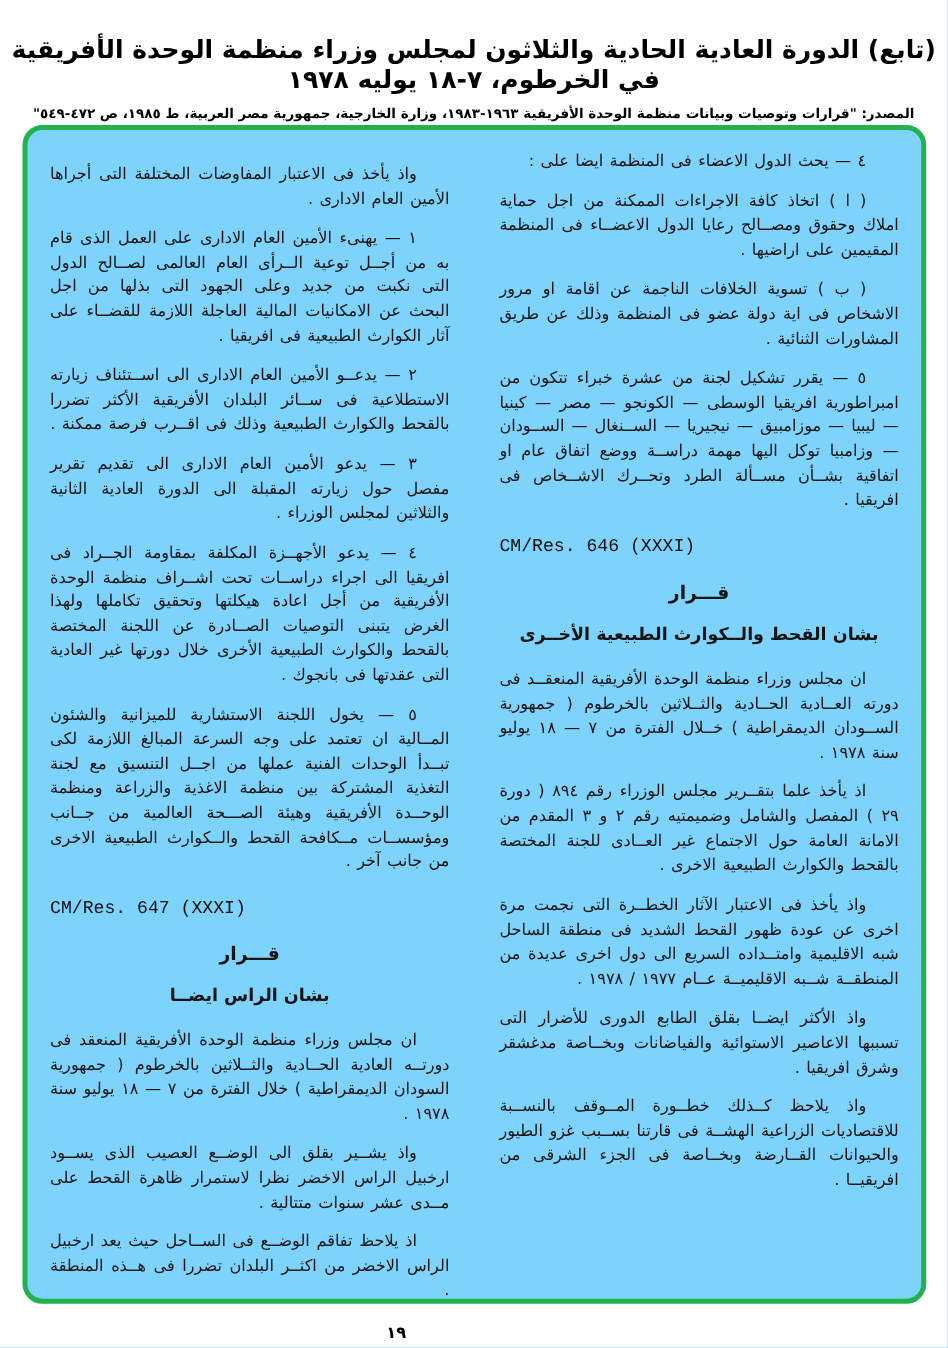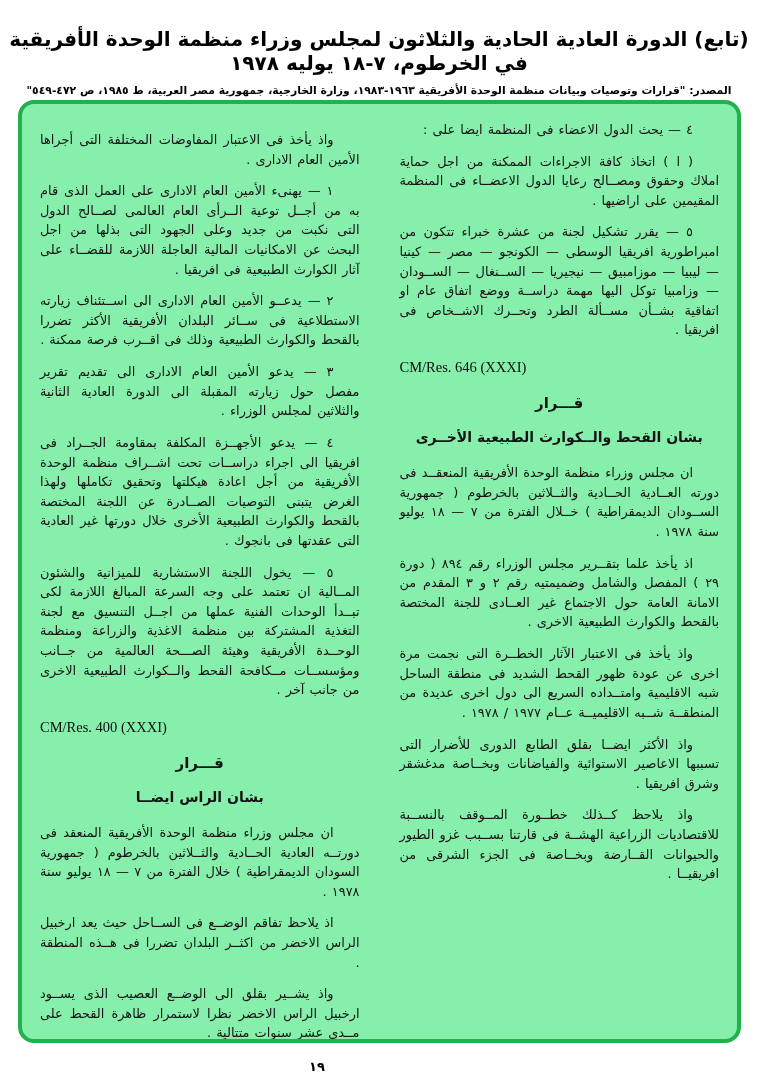--- a/index.html
+++ b/index.html
@@ -27,21 +27,21 @@
     font-size: 10.8px;
     font-weight: bold;
     margin-top: 9px;
   }
   .content-frame {
     position: absolute;
     left: 18px; top: 100px;
     width: 723px; height: 943px;
     border: 4px solid #22b14c;
     border-radius: 16px;
-    background: #86efac;
+    background: #7dd3fc;
     padding: 16px 18px 14px 18px;
     display: flex;
     direction: rtl;
     gap: 40px;
     overflow: hidden;
   }
   .column {
     flex: 1 1 0;
     direction: rtl;
     font-size: 12.9px;
@@ -50,21 +50,21 @@
   }
   .column-left { padding-top: 10px; }
   p.para {
     margin: 0 0 12px 0;
     text-indent: 26px;
     word-spacing: 1px;
   }
   .res-number {
     direction: ltr;
     text-align: left;
-    font-family: Liberation Serif, serif;
+    font-family: Liberation Mono, monospace;
     font-size: 14.5px;
     color: #0d0d0d;
     margin: 16px 0 4px 0;
   }
   .res-title {
     text-align: center;
     font-weight: bold;
     font-size: 15px;
     margin: 14px 0 12px 0;
   }
@@ -92,20 +92,21 @@
   <header class="page-header">
     <div class="header-line1">(تابع) الدورة العادية الحادية والثلاثون لمجلس وزراء منظمة الوحدة الأفريقية في الخرطوم، ٧-١٨ يوليه ١٩٧٨</div>
     <div class="header-line2">المصدر: "قرارات وتوصيات وبيانات منظمة الوحدة الأفريقية ١٩٦٣-١٩٨٣، وزارة الخارجية، جمهورية مصر العربية، ط ١٩٨٥، ص ٤٧٢-٥٤٩"</div>
   </header>
 
   <div class="content-frame">
 
     <div class="column column-right">
       <p class="para">٤ — يحث الدول الاعضاء فى المنظمة ايضا على :</p>
       <p class="para">( ا ) اتخاذ كافة الاجراءات الممكنة من اجل حماية املاك وحقوق ومصــالح رعايا الدول الاعضــاء فى المنظمة المقيمين على اراضيها .</p>
+      <p class="para">( ب ) تسوية الخلافات الناجمة عن اقامة او مرور الاشخاص فى اية دولة عضو فى المنظمة وذلك عن طريق المشاورات الثنائية .</p>
       <p class="para">٥ — يقرر تشكيل لجنة من عشرة خبراء تتكون من امبراطورية افريقيا الوسطى — الكونجو — مصر — كينيا — ليبيا — موزامبيق — نيجيريا — الســنغال — الســودان — وزامبيا توكل اليها مهمة دراســة ووضع اتفاق عام او اتفاقية بشــأن مســألة الطرد وتحــرك الاشــخاص فى افريقيا .</p>
 
       <div class="res-number">CM/Res. 646 (XXXI)</div>
       <div class="res-title">قـــرار</div>
       <div class="res-subject">بشان القحط والــكوارث الطبيعية الأخــرى</div>
 
       <p class="para">ان مجلس وزراء منظمة الوحدة الأفريقية المنعقــد فى دورته العــادية الحــادية والثــلاثين بالخرطوم ( جمهورية الســودان الديمقراطية ) خــلال الفترة من ٧ — ١٨ يوليو سنة ١٩٧٨ .</p>
       <p class="para">اذ يأخذ علما بتقــرير مجلس الوزراء رقم ٨٩٤ ( دورة ٢٩ ) المفصل والشامل وضميمتيه رقم ٢ و ٣ المقدم من الامانة العامة حول الاجتماع غير العــادى للجنة المختصة بالقحط والكوارث الطبيعية الاخرى .</p>
       <p class="para">واذ يأخذ فى الاعتبار الآثار الخطــرة التى نجمت مرة اخرى عن عودة ظهور القحط الشديد فى منطقة الساحل شبه الاقليمية وامتــداده السريع الى دول اخرى عديدة من المنطقــة شــبه الاقليميــة عــام ١٩٧٧ / ١٩٧٨ .</p>
       <p class="para">واذ الأكثر ايضــا بقلق الطابع الدورى للأضرار التى تسببها الاعاصير الاستوائية والفياضانات وبخــاصة مدغشقر وشرق افريقيا .</p>
@@ -113,26 +114,26 @@
     </div>
 
     <div class="column column-left">
       <p class="para">واذ يأخذ فى الاعتبار المفاوضات المختلفة التى أجراها الأمين العام الادارى .</p>
       <p class="para">١ — يهنىء الأمين العام الادارى على العمل الذى قام به من أجــل توعية الــرأى العام العالمى لصــالح الدول التى نكبت من جديد وعلى الجهود التى بذلها من اجل البحث عن الامكانيات المالية العاجلة اللازمة للقضــاء على آثار الكوارث الطبيعية فى افريقيا .</p>
       <p class="para">٢ — يدعــو الأمين العام الادارى الى اســتئناف زيارته الاستطلاعية فى ســائر البلدان الأفريقية الأكثر تضررا بالقحط والكوارث الطبيعية وذلك فى اقــرب فرصة ممكنة .</p>
       <p class="para">٣ — يدعو الأمين العام الادارى الى تقديم تقرير مفصل حول زيارته المقبلة الى الدورة العادية الثانية والثلاثين لمجلس الوزراء .</p>
       <p class="para">٤ — يدعو الأجهــزة المكلفة بمقاومة الجــراد فى افريقيا الى اجراء دراســات تحت اشــراف منظمة الوحدة الأفريقية من أجل اعادة هيكلتها وتحقيق تكاملها ولهذا الغرض يتبنى التوصيات الصــادرة عن اللجنة المختصة بالقحط والكوارث الطبيعية الأخرى خلال دورتها غير العادية التى عقدتها فى بانجوك .</p>
       <p class="para">٥ — يخول اللجنة الاستشارية للميزانية والشئون المــالية ان تعتمد على وجه السرعة المبالغ اللازمة لكى تبــدأ الوحدات الفنية عملها من اجــل التنسيق مع لجنة التغذية المشتركة بين منظمة الاغذية والزراعة ومنظمة الوحــدة الأفريقية وهيئة الصـــحة العالمية من جــانب ومؤسســات مــكافحة القحط والــكوارث الطبيعية الاخرى من جانب آخر .</p>
 
-      <div class="res-number">CM/Res. 400 (XXXI)</div>
+      <div class="res-number">CM/Res. 647 (XXXI)</div>
       <div class="res-title">قـــرار</div>
       <div class="res-subject">بشان الراس ايضــا</div>
 
       <p class="para">ان مجلس وزراء منظمة الوحدة الأفريقية المنعقد فى دورتــه العادية الحــادية والثــلاثين بالخرطوم ( جمهورية السودان الديمقراطية ) خلال الفترة من ٧ — ١٨ يوليو سنة ١٩٧٨ .</p>
+      <p class="para">واذ يشــير بقلق الى الوضــع العصيب الذى يســود ارخبيل الراس الاخضر نظرا لاستمرار ظاهرة القحط على مــدى عشر سنوات متتالية .</p>
       <p class="para">اذ يلاحظ تفاقم الوضــع فى الســاحل حيث يعد ارخبيل الراس الاخضر من اكثــر البلدان تضررا فى هــذه المنطقة .</p>
-      <p class="para">واذ يشــير بقلق الى الوضــع العصيب الذى يســود ارخبيل الراس الاخضر نظرا لاستمرار ظاهرة القحط على مــدى عشر سنوات متتالية .</p>
     </div>
 
   </div>
 
   <footer class="page-footer">١٩</footer>
 
 </div>
 
 </body></html>

